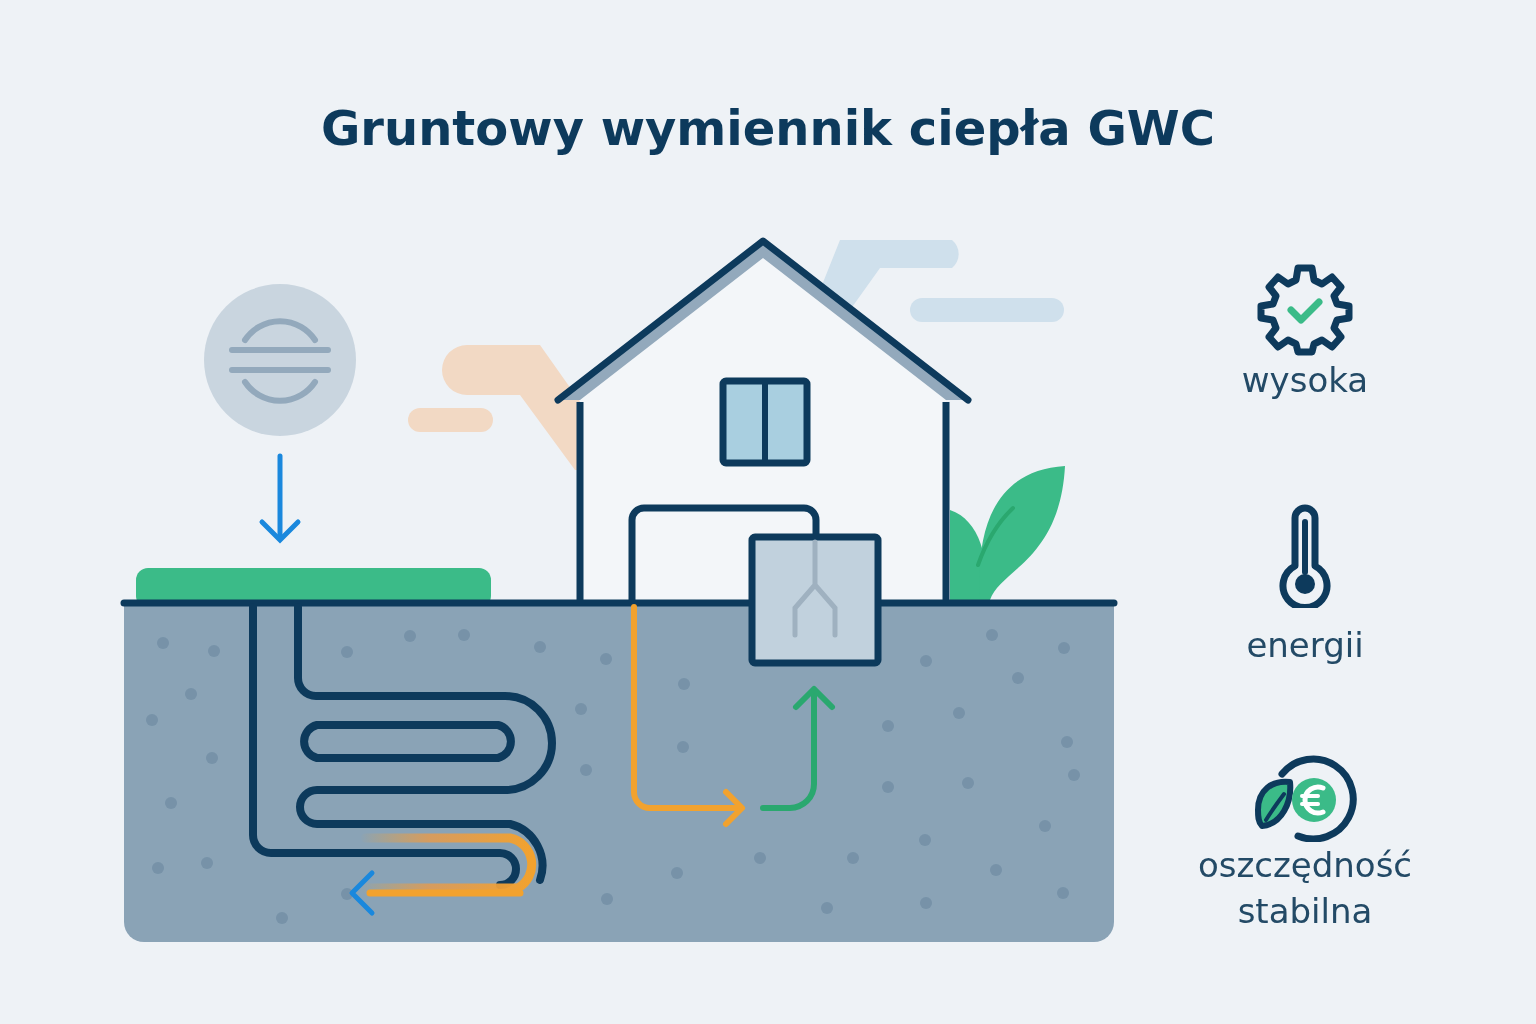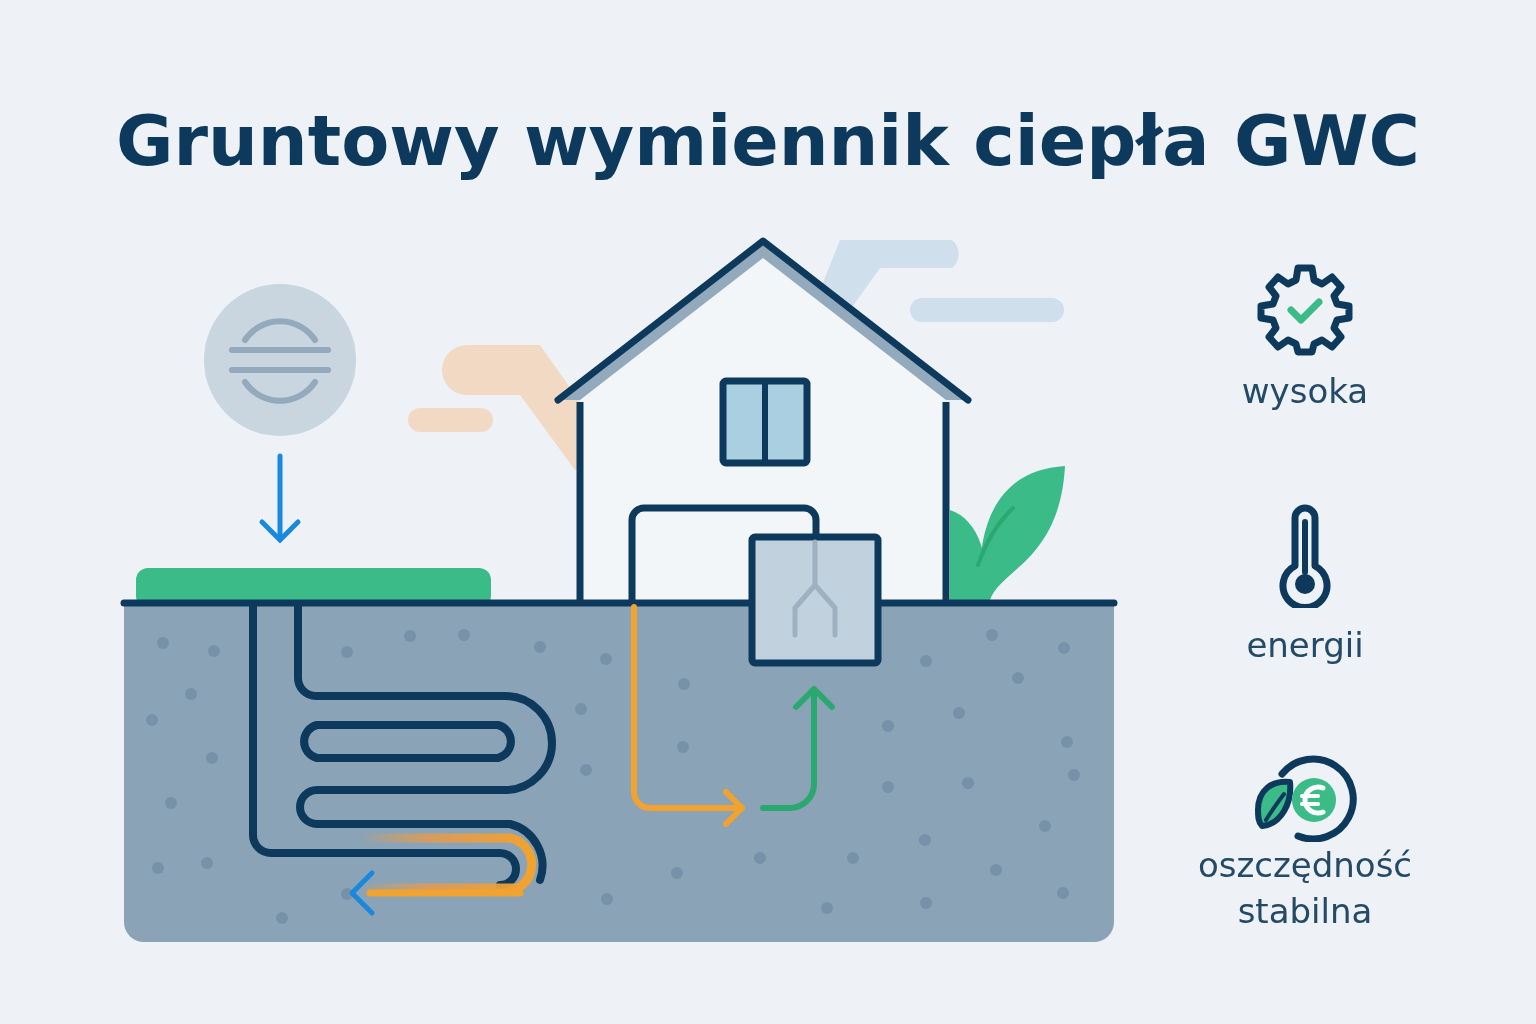--- a/index.html
+++ b/index.html
@@ -1,17 +1,17 @@
 <!DOCTYPE html>
 <html><head>
 <meta charset="utf-8">
 <style>
   html,body{margin:0;padding:0;}
   body{width:1536px;height:1024px;background:#eef2f6;position:relative;overflow:hidden;font-family:"DejaVu Sans","Liberation Sans",sans-serif;}
-  .title{position:absolute;left:0;top:100px;width:1536px;text-align:center;font-size:70px;font-weight:bold;color:#0d3a5c;letter-spacing:0px;font-family:"DejaVu Sans",sans-serif;}
+  .title{position:absolute;left:0;top:100px;width:1536px;text-align:center;font-size:48px;font-weight:bold;color:#0d3a5c;letter-spacing:0px;font-family:"DejaVu Sans",sans-serif;}
   svg.scene{position:absolute;left:0;top:0;}
   .feature{position:absolute;left:1170px;width:270px;text-align:center;}
   .feature .label{font-size:34px;color:#234a66;line-height:46px;font-family:"DejaVu Sans",sans-serif;}
   .feature svg{display:block;margin:0 auto;}
 </style>
 </head>
 <body>
 
 <svg class="scene" width="1536" height="1024" viewBox="0 0 1536 1024">
 
@@ -134,21 +134,21 @@
   <polyline points="796,707 814,689 832,707" fill="none" stroke="#2aa86f" stroke-width="6" stroke-linecap="round" stroke-linejoin="round"></polyline>
 </svg>
 
 <div class="title">Gruntowy wymiennik ciepła GWC</div>
 
 <div class="feature" style="top:262px;">
   <svg width="100" height="94" viewBox="0 0 100 94">
     <path d="M43 6 H57 L59 18 L67 22 L77 15 L86 25 L79 34 L82 42 L94 44 V56 L82 58 L79 66 L86 75 L77 85 L67 78 L59 82 L57 90 H43 L41 82 L33 78 L23 85 L14 75 L21 66 L18 58 L6 56 V44 L18 42 L21 34 L14 25 L23 15 L33 22 L41 18 Z" fill="none" stroke="#0d3a5c" stroke-width="7" stroke-linejoin="round"></path>
     <polyline points="36,48 46,58 64,40" fill="none" stroke="#3bbb88" stroke-width="7" stroke-linecap="round" stroke-linejoin="round"></polyline>
   </svg>
-  <div class="label" style="margin-top:12px;">wysoka</div>
+  <div class="label" style="margin-top:1px;">wysoka</div>
 </div>
 
 <div class="feature" style="top:502px;">
   <svg width="60" height="106" viewBox="0 0 60 106">
     <path d="M20 64 V16 A10 10 0 0 1 40 16 V64 A22 22 0 1 1 20 64 Z" fill="none" stroke="#0d3a5c" stroke-width="7" stroke-linejoin="round"></path>
     <line x1="30" y1="20" x2="30" y2="70" stroke="#0d3a5c" stroke-width="6" stroke-linecap="round"></line>
     <circle cx="30" cy="82" r="10" fill="#0d3a5c"></circle>
   </svg>
   <div class="label" style="margin-top:14px;">energii</div>
 </div>

